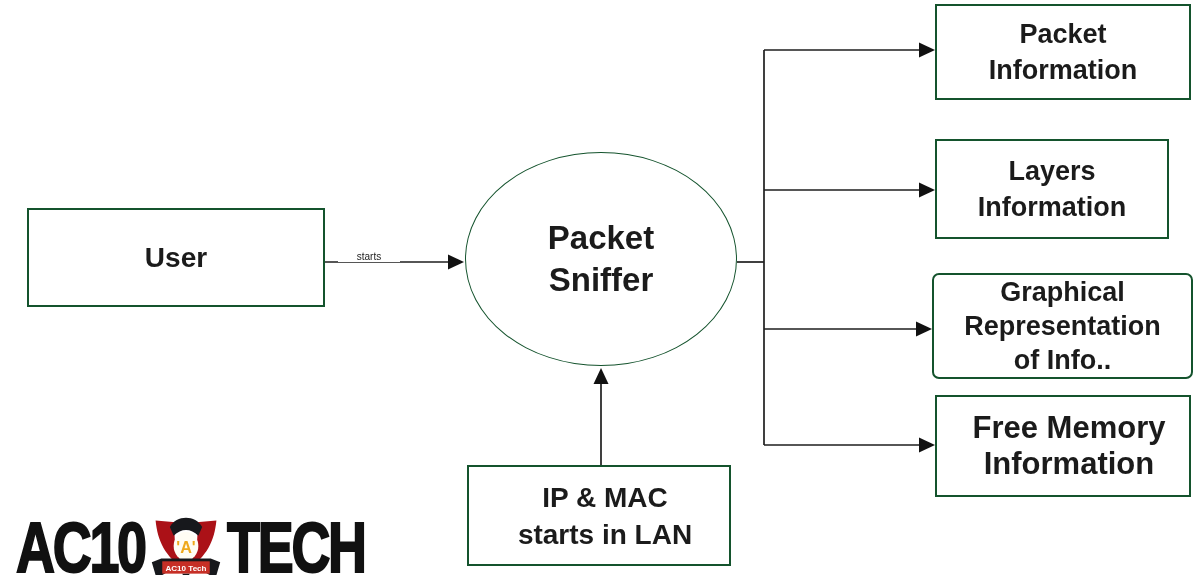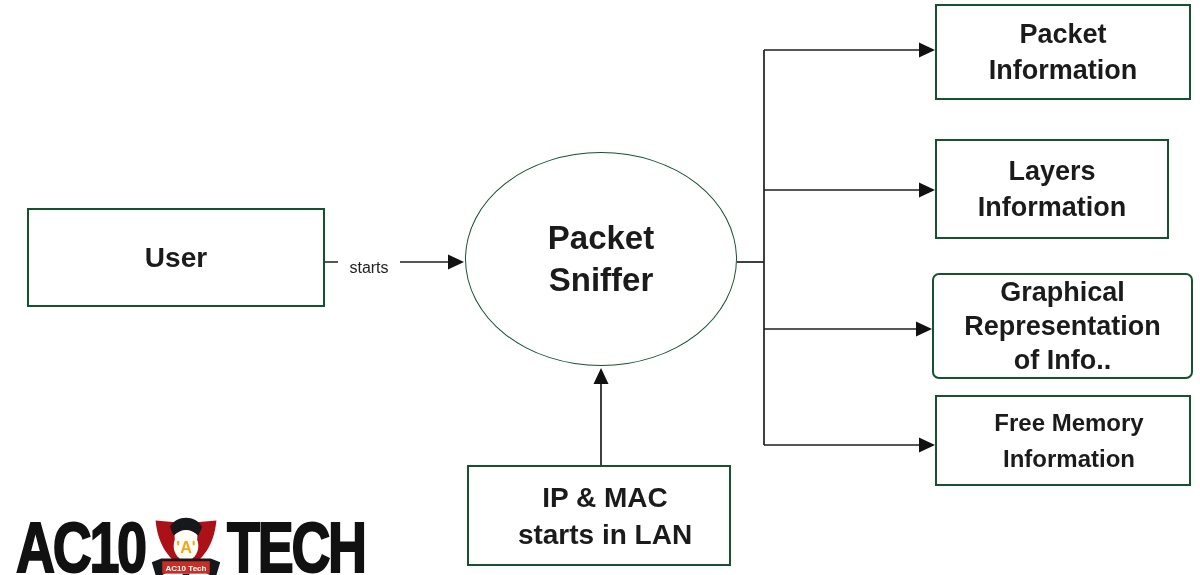--- a/index.html
+++ b/index.html
@@ -29,35 +29,35 @@
   #sniffer-ellipse {
     left: 465px; top: 152px; width: 272px; height: 214px;
     border-radius: 50%;
     border-width: 1.5px;
     font-size: 33px;
     line-height: 42px;
   }
   #out-box-0 { left: 935px; top: 4px;   width: 256px; height: 96px;  font-size: 27px; line-height: 36px; }
   #out-box-1 { left: 935px; top: 139px; width: 234px; height: 100px; font-size: 27px; line-height: 36px; }
   #out-box-2 { left: 932px; top: 273px; width: 261px; height: 106px; font-size: 27px; line-height: 34px; border-radius: 7px; }
-  #out-box-3 { left: 935px; top: 395px; width: 256px; height: 91px; font-size: 24px; line-height: 36px; padding-left: 12px; }
+  #out-box-3 { left: 935px; top: 395px; width: 256px; height: 102px; font-size: 31px; line-height: 36px; padding-left: 12px; }
   #ipmac-box { left: 467px; top: 465px; width: 264px; height: 101px; font-size: 28px; line-height: 37px; padding-left: 12px; }
 
   #connector-layer {
     position: absolute;
     left: 0; top: 0;
     width: 1200px; height: 575px;
     pointer-events: none;
   }
   #edge-starts-label {
     position: absolute;
-    left: 338px; top: 259px;
+    left: 338px; top: 251px;
     width: 62px;
     text-align: center;
-    font-size: 16px;
+    font-size: 10px;
     background: #ffffff;
     color: #222222;
   }
 
   
   #logo {
     position: absolute;
     left: 16px; top: 511px;
     height: 74px;
     display: flex;

